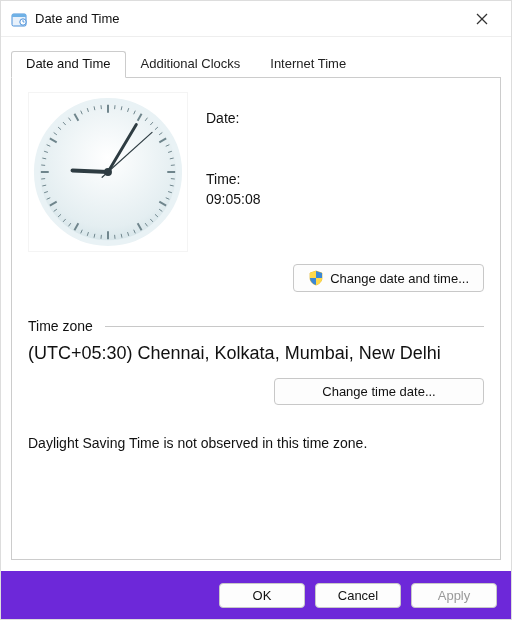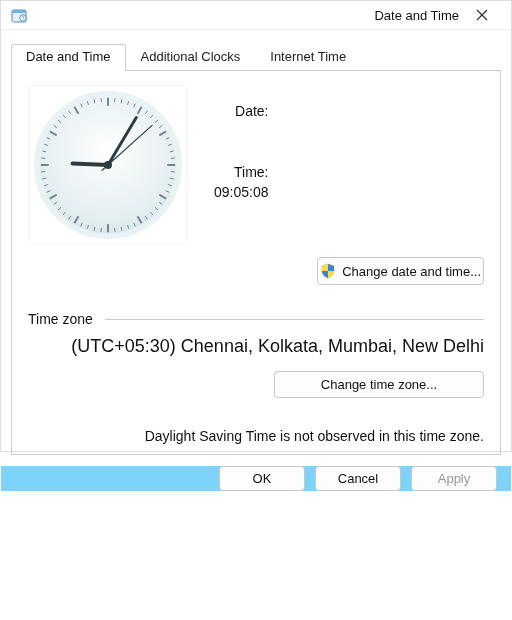--- a/index.html
+++ b/index.html
@@ -5,24 +5,23 @@
   * { box-sizing: border-box; }
   html, body {
     margin: 0; padding: 0;
     width: 512px; height: 620px;
     font-family: "Segoe UI", Arial, sans-serif;
     font-size: 13px;
     color: #111;
     background: #fff;
   }
   .window {
-    width: 512px; height: 452px;
+    width: 512px; height: 620px;
     display: flex; flex-direction: column;
     border: 1px solid #ddd;
-    text-align: right;
   }
   .titlebar {
     height: 36px;
     display: flex; align-items: center;
     padding: 0 6px 0 10px;
     background: #fff;
     border-bottom: 1px solid #eee;
   }
   .titlebar .title-icon {
     width: 16px; height: 16px; margin-right: 8px;
@@ -63,39 +62,39 @@
   }
   .tabpanel {
     border: 1px solid #ccc;
     margin: 0 10px 10px 10px;
     padding: 14px 16px 10px 16px;
     flex: 1;
     position: relative;
     top: -1px;
   }
   .top-section {
-    display: flex; gap: 26px;
+    display: flex; gap: 18px;
   }
   .clock {
     width: 160px; height: 160px;
     border: 1px solid #f4f4f4;
     position: relative;
     background: #fff;
   }
   .clock svg { display: block; }
   .dt-block { padding-top: 14px; }
   .dt-label { font-size: 14px; margin-top: 4px; }
   .dt-value { font-size: 14px; margin-top: 4px; }
   .btn-row-right {
     display: flex; justify-content: flex-end;
     margin-top: 12px;
   }
   .btn {
     min-width: 96px;
-    padding: 5px 2px;
+    padding: 5px 14px;
     font-size: 13px;
     border: 1px solid #c8c8c8;
     border-radius: 4px;
     background: #fdfdfd;
     color: #111;
     display: inline-flex; align-items: center; justify-content: center;
     gap: 6px;
     cursor: default;
   }
   .btn.disabled { color: #9a9a9a; }
@@ -107,21 +106,21 @@
   .section-header .label { font-size: 14px; white-space: nowrap; }
   .section-header .line {
     flex: 1; height: 1px; background: #c8c8c8;
   }
   .tz-value { margin-top: 9px; font-size: 18px; }
   .dst-note { margin-top: 30px; font-size: 14px; }
   .dialog-buttons {
     height: 48px;
     display: flex; align-items: center; justify-content: flex-end;
     gap: 10px; padding: 0 14px;
-    background: #7dd3fc;
+    background: #6d28d9;
   }
   .dialog-buttons .btn { min-width: 86px; padding: 4px 12px; }
   .shield-icon svg { display:block; }
 </style>
 </head>
 <body>
 
 <div class="window">
 
   <div class="titlebar">
@@ -261,21 +260,21 @@
 
     <div class="section-header">
       <span class="label">Time zone</span>
       <span class="line"></span>
     </div>
 
     <div class="tz-value">(UTC+05:30) Chennai, Kolkata, Mumbai, New Delhi</div>
 
     <div class="btn-row-right" style="margin-top:14px">
       <div class="btn" style="min-width:210px">
-        <span>Change time zone...</span>
+        <span>Change time date...</span>
       </div>
     </div>
 
     <div class="dst-note">Daylight Saving Time is not observed in this time zone.</div>
 
   </div>
 
   <div class="dialog-buttons">
     <div class="btn">
       <span>OK</span>

